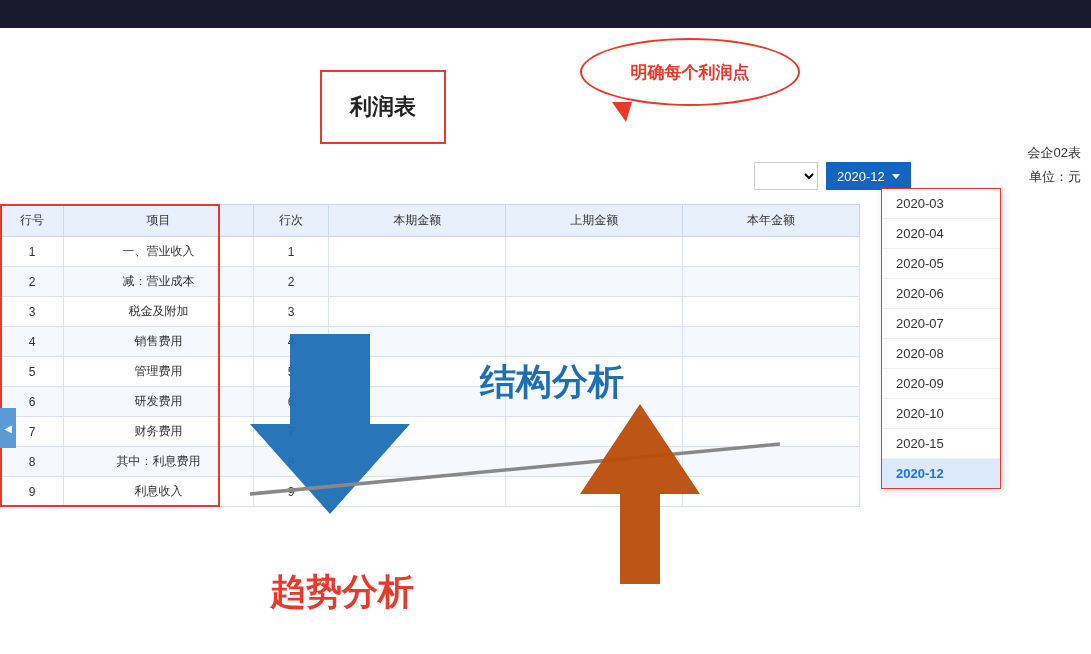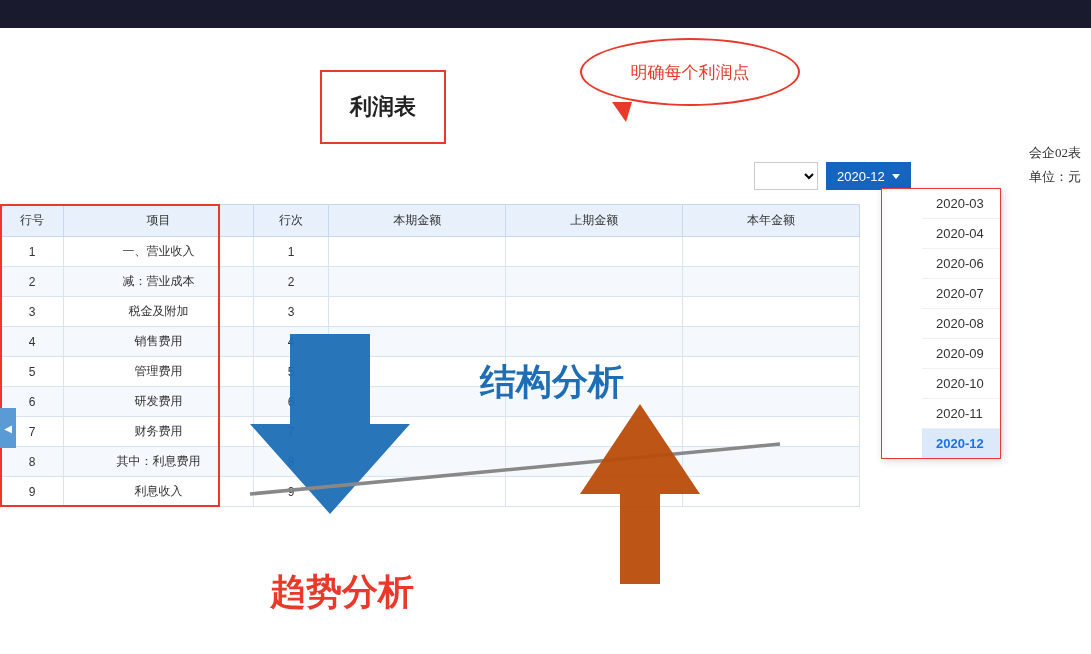--- a/index.html
+++ b/index.html
@@ -44,21 +44,21 @@
     
     .annotation-bubble {
       position: absolute;
       top: 10px;
       left: 580px;
       background: #fff;
       border: 2.5px solid #e8392a;
       border-radius: 50%;
       padding: 10px 18px;
       font-size: 17px;
-      font-weight: normal;
+      font-weight: bold;
       color: #e8392a;
       width: 220px;
       height: 68px;
       display: flex;
       align-items: center;
       justify-content: center;
       z-index: 10;
     }
     .annotation-bubble::after {
       content: '';
@@ -82,21 +82,20 @@
       gap: 8px;
       z-index: 20;
     }
 
     .company-label {
       position: absolute;
       top: 116px;
       right: 10px;
       font-size: 13px;
       color: #333;
-      font-family: Liberation Serif, serif;
     }
 
     .unit-label {
       position: absolute;
       top: 140px;
       right: 10px;
       font-size: 13px;
       color: #333;
     }
 
@@ -135,21 +134,20 @@
     
     .dropdown-menu {
       position: absolute;
       top: 160px;
       right: 90px;
       background: #fff;
       border: 1.5px solid #e8392a;
       width: 120px;
       z-index: 100;
       box-shadow: 2px 2px 8px rgba(0,0,0,0.15);
-      padding-left: 40px;
     }
 
     .dropdown-item {
       padding: 7px 14px;
       font-size: 13px;
       color: #333;
       cursor: pointer;
       border-bottom: 1px solid #f0f0f0;
     }
     .dropdown-item:last-child { border-bottom: none; }
@@ -305,26 +303,27 @@
   </div>
 
   <div class="unit-label">
     <span>单位：元</span>
   </div>
 
   <div class="dropdown-menu">
     <div class="dropdown-scroll">
       <div class="dropdown-item">2020-03</div>
       <div class="dropdown-item">2020-04</div>
+      <div class="dropdown-item">2020-05</div>
       <div class="dropdown-item">2020-06</div>
       <div class="dropdown-item">2020-07</div>
       <div class="dropdown-item">2020-08</div>
       <div class="dropdown-item">2020-09</div>
       <div class="dropdown-item">2020-10</div>
-      <div class="dropdown-item">2020-11</div>
+      <div class="dropdown-item">2020-15</div>
       <div class="dropdown-item selected">2020-12</div>
     </div>
   </div>
 
   <div class="expand-btn" style="top:400px;">◀</div>
 
   <div class="table-container">
     <div class="table-wrapper">
       <div class="red-outline-box"></div>
       <table class="profit-table">

